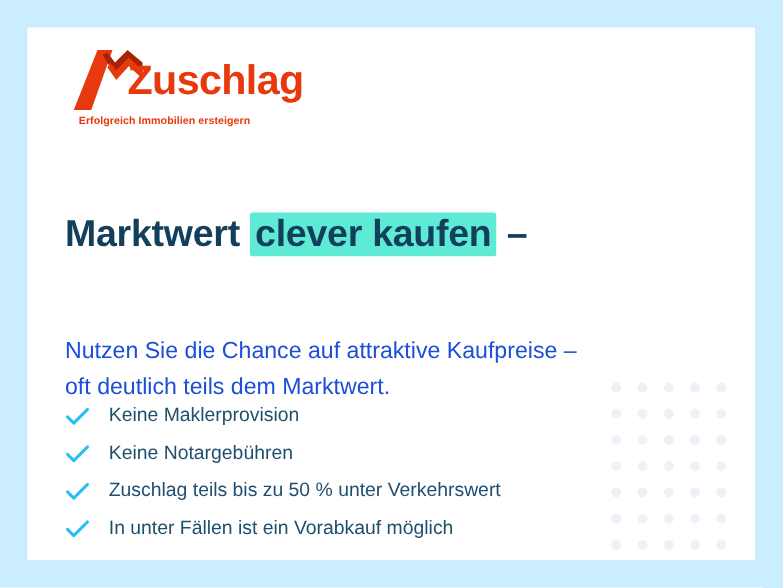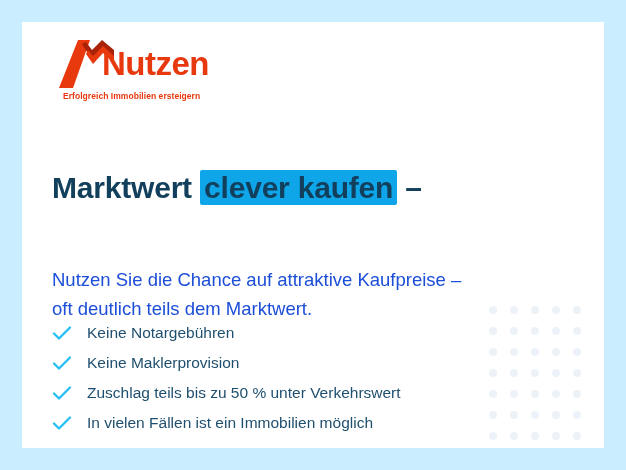--- a/index.html
+++ b/index.html
@@ -92,21 +92,21 @@
     left: 30px;
     top: 126px;
     width: 520px;
     font-size: 30px;
     font-weight: bold;
     color: #12405C;
     line-height: 39px;
     letter-spacing: -0.2px;
   }
   .headline .hl-mark {
-    background: #0ea5e9;
+    background: #5eead4;
     padding: 1px 4px;
     border-radius: 2px;
   }
 
   
   .subhead {
     position: absolute;
     left: 30px;
     top: 224px;
     width: 520px;
@@ -188,21 +188,21 @@
 
   <div class="logo-block">
     <div class="logo-mark-row">
       <span class="logo-svg">
         <svg width="62" height="52" viewBox="0 0 62 52">
           <polygon points="22,2 34,2 17,50 3,50" fill="#E8380D"></polygon>
           <polygon points="26,6 36,22 46,12 58,22 58,12 46,2 36,12 30,4" fill="#A82208"></polygon>
           <polygon points="30,16 37,26 47,15 58,25 58,18 47,8 37,18 32,12" fill="#E8380D"></polygon>
         </svg>
       </span>
-      <span class="logo-wordmark">Nutzen</span>
+      <span class="logo-wordmark">Zuschlag</span>
     </div>
     <div class="logo-tagline">Erfolgreich Immobilien ersteigern</div>
   </div>
 
 
   <h1 class="headline">
     <span>Marktwert </span><span class="hl-mark">clever kaufen</span><span> –</span><br>
   </h1>
 
   <p class="subhead">
@@ -210,41 +210,41 @@
     <span>oft deutlich teils dem Marktwert.</span>
   </p>
 
   <ul class="benefits" style="list-style:none;margin:0;padding:0;">
       <li class="benefit-row">
         <span class="check-icon">
           <svg width="20" height="16" viewBox="0 0 20 16">
             <path d="M2 8.5 L7 13.5 L18 2.5" fill="none" stroke="#29BFF5" stroke-width="2.4" stroke-linecap="round" stroke-linejoin="round"></path>
           </svg>
         </span>
+        <span class="benefit-label">Keine Maklerprovision</span>
+      </li>
+      <li class="benefit-row">
+        <span class="check-icon">
+          <svg width="20" height="16" viewBox="0 0 20 16">
+            <path d="M2 8.5 L7 13.5 L18 2.5" fill="none" stroke="#29BFF5" stroke-width="2.4" stroke-linecap="round" stroke-linejoin="round"></path>
+          </svg>
+        </span>
         <span class="benefit-label">Keine Notargebühren</span>
       </li>
       <li class="benefit-row">
         <span class="check-icon">
           <svg width="20" height="16" viewBox="0 0 20 16">
             <path d="M2 8.5 L7 13.5 L18 2.5" fill="none" stroke="#29BFF5" stroke-width="2.4" stroke-linecap="round" stroke-linejoin="round"></path>
           </svg>
         </span>
-        <span class="benefit-label">Keine Maklerprovision</span>
-      </li>
-      <li class="benefit-row">
-        <span class="check-icon">
-          <svg width="20" height="16" viewBox="0 0 20 16">
-            <path d="M2 8.5 L7 13.5 L18 2.5" fill="none" stroke="#29BFF5" stroke-width="2.4" stroke-linecap="round" stroke-linejoin="round"></path>
-          </svg>
-        </span>
         <span class="benefit-label">Zuschlag teils bis zu 50 % unter Verkehrswert</span>
       </li>
       <li class="benefit-row">
         <span class="check-icon">
           <svg width="20" height="16" viewBox="0 0 20 16">
             <path d="M2 8.5 L7 13.5 L18 2.5" fill="none" stroke="#29BFF5" stroke-width="2.4" stroke-linecap="round" stroke-linejoin="round"></path>
           </svg>
         </span>
-        <span class="benefit-label">In vielen Fällen ist ein Immobilien möglich</span>
+        <span class="benefit-label">In unter Fällen ist ein Vorabkauf möglich</span>
       </li>
     </ul>
 
 </div>
 
 </body></html>

